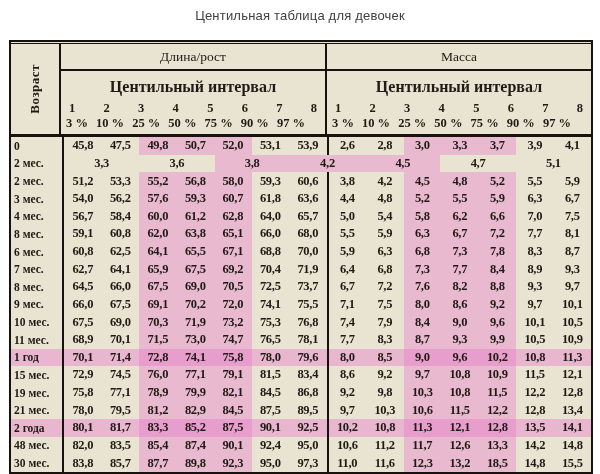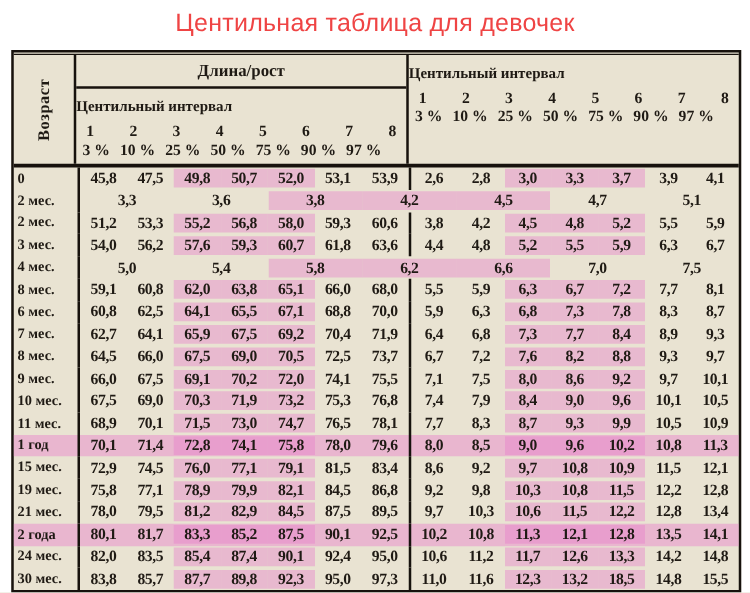--- a/index.html
+++ b/index.html
@@ -4,21 +4,21 @@
 <style>
   html,body { margin:0; padding:0; }
   body {
     width:600px; height:474px; position:relative; overflow:hidden;
     background:#ffffff;
     font-family:"Liberation Serif", serif;
     color:var(--ink, #1f1a14);
   }
   .title {
     font-family:"Liberation Sans", sans-serif;
-    font-size:20px; color:#ef4444;
+    font-size:13px; color:#404040;
     text-align:center; padding-top:8px; letter-spacing:0.2px;
   }
   .table {
     position:absolute; left:9px; top:40px; width:584px; height:434px;
     box-sizing:border-box;
     border:2px solid var(--line, #17120d);
     background:var(--paper, #e9e3d2);
     display:flex; flex-direction:column;
   }
   .inner-topline { height:1px; background:var(--line); margin-top:1px; flex:0 0 auto; }
@@ -26,33 +26,33 @@
   .age-head {
     width:48px; flex:0 0 auto; border-right:2px solid var(--line);
     display:flex; align-items:center; justify-content:center;
   }
   .age-head span {
     writing-mode:vertical-rl; transform:rotate(180deg);
     font-weight:bold; font-size:13px; letter-spacing:0.5px;
   }
   .sec-head { flex:1 1 0; display:flex; flex-direction:column; min-width:0; }
   .sec-head.len { border-right:2px solid var(--line); }
-  .sec-title { text-align:center; font-weight:bold; font-size:13.5px; padding:5px 0 4px; border-bottom:2px solid var(--line); }
-  .sec-sub { text-align:left; font-weight:bold; font-size:12px; padding:7px 0 3px; }
+  .sec-title { text-align:center; font-weight:normal; font-size:13.5px; padding:5px 0 4px; border-bottom:2px solid var(--line); }
+  .sec-sub { text-align:center; font-weight:bold; font-size:16px; padding:7px 0 3px; }
   .nums { display:flex; justify-content:space-between; padding:2px 8px 0 8px; font-weight:bold; font-size:12.5px; }
   .pcts { display:flex; justify-content:space-between; padding:0 20px 3px 5px; font-weight:bold; font-size:12.5px; white-space:nowrap; }
   .rows { flex:1 1 auto; display:flex; flex-direction:column; }
   .row { flex:1 1 0; display:flex; align-items:stretch; }
   .row.hl { background:var(--pink45); }
   .age {
     width:48px; flex:0 0 auto; border-right:2px solid var(--line);
     font-weight:bold; font-size:11.5px; padding-left:3px;
     display:flex; align-items:center; white-space:nowrap;
   }
-  .cells { flex:1 1 0; display:flex; min-width:0;align-items:center; }
+  .cells { flex:1 1 0; display:flex; min-width:0; }
   .cells.len { border-right:2px solid var(--line); }
   .cell {
     flex:1 1 0; display:flex; align-items:center; justify-content:center;
     font-weight:bold; font-size:12.5px; letter-spacing:-0.3px; white-space:nowrap;
   }
   .cell.band { background:var(--pink42); }
 </style>
 </head>
 <body style="--paper: #e9e3d2; --line: #17120d; --ink: #1f1a14; --pink45: rgba(232,127,203,0.45); --pink42: rgba(232,127,203,0.42);">
 
@@ -85,20 +85,21 @@
             <span>10 %</span>
             <span>25 %</span>
             <span>50 %</span>
             <span>75 %</span>
             <span>90 %</span>
             <span>97 %</span>
           </div>
       </div>
 
       <div class="sec-head mass">
+        <div class="sec-title">Масса</div>
         <div class="sec-sub">Центильный интервал</div>
         <div class="nums">
             <span>1</span>
             <span>2</span>
             <span>3</span>
             <span>4</span>
             <span>5</span>
             <span>6</span>
             <span>7</span>
             <span>8</span>
@@ -186,20 +187,29 @@
             <div class="cell">4,8</div>
             <div class="cell band">5,2</div>
             <div class="cell band">5,5</div>
             <div class="cell band">5,9</div>
             <div class="cell">6,3</div>
             <div class="cell">6,7</div>
           </div>
         </div>
         <div class="row">
           <div class="age">4 мес.</div>
+          <div class="cells len">
+            <div class="cell">56,7</div>
+            <div class="cell">58,4</div>
+            <div class="cell band">60,0</div>
+            <div class="cell band">61,2</div>
+            <div class="cell band">62,8</div>
+            <div class="cell">64,0</div>
+            <div class="cell">65,7</div>
+          </div>
           <div class="cells mass">
             <div class="cell">5,0</div>
             <div class="cell">5,4</div>
             <div class="cell band">5,8</div>
             <div class="cell band">6,2</div>
             <div class="cell band">6,6</div>
             <div class="cell">7,0</div>
             <div class="cell">7,5</div>
           </div>
         </div>
@@ -449,21 +459,21 @@
             <div class="cell">10,2</div>
             <div class="cell">10,8</div>
             <div class="cell band">11,3</div>
             <div class="cell band">12,1</div>
             <div class="cell band">12,8</div>
             <div class="cell">13,5</div>
             <div class="cell">14,1</div>
           </div>
         </div>
         <div class="row">
-          <div class="age">24 мес.</div>
+          <div class="age">48 мес.</div>
           <div class="cells len">
             <div class="cell">82,0</div>
             <div class="cell">83,5</div>
             <div class="cell band">85,4</div>
             <div class="cell band">87,4</div>
             <div class="cell band">90,1</div>
             <div class="cell">92,4</div>
             <div class="cell">95,0</div>
           </div>
           <div class="cells mass">

